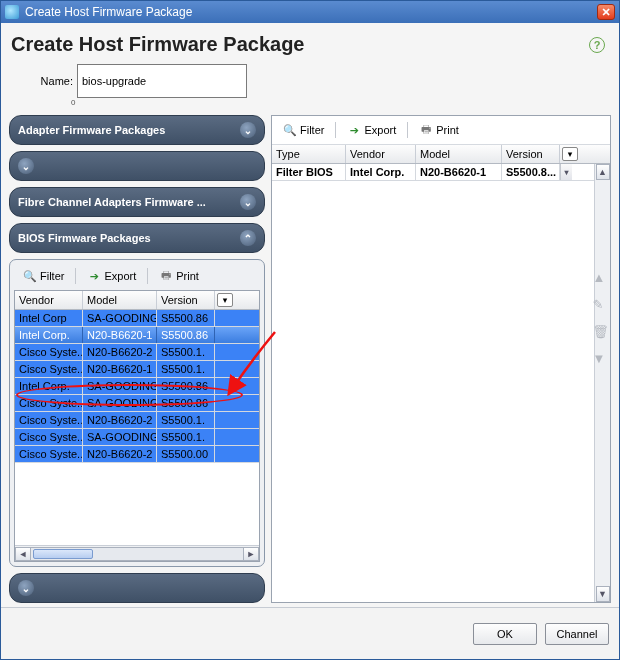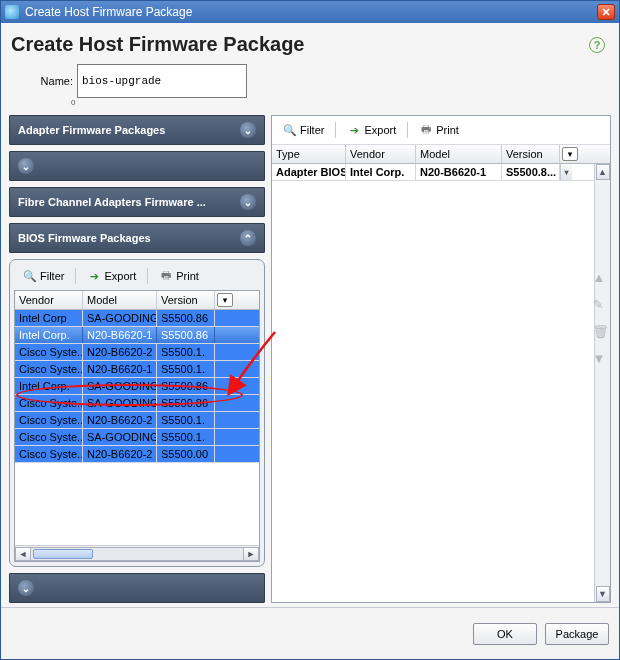--- a/index.html
+++ b/index.html
@@ -75,21 +75,20 @@
     width: 60px;
     text-align: right;
     margin-right: 4px;
     font-size: 11px;
   }
   .form-row input[type=text] {
     border: 1px solid #7a7a7a;
     height: 18px;
     padding: 16px 4px;
     font-size: 11px;
-    font-family: Liberation Mono, monospace;
   }
   .name-input { width: 170px; }
   .desc-input { width: 515px; }
   .marker-zero {
     font-size: 8px;
     color: #555;
     margin-left: 66px;
     margin-top: -2px;
     margin-bottom: 2px;
     padding-left: 4px;
@@ -103,21 +102,21 @@
   }
   .left-col {
     width: 256px;
     display: flex;
     flex-direction: column;
     gap: 6px;
   }
   .accordion {
     background: linear-gradient(#5a6b82, #3f5066);
     color: #fff;
-    border-radius: 1px;
+    border-radius: 12px;
     padding: 6px 8px;
     display: flex;
     align-items: center;
     justify-content: space-between;
     font-size: 11px;
     font-weight: bold;
     cursor: pointer;
     border: 1px solid #2f3d4f;
   }
   .accordion .chev {
@@ -467,21 +466,21 @@
       <div class="right-head">
         <div class="th rw1">Type</div>
         <div class="th rw2">Vendor</div>
         <div class="th rw3">Model</div>
         <div class="th rw4">Version</div>
         <div class="th-opt">▾</div>
       </div>
       <div class="right-body">
         <div id="right-rows">
             <div class="right-row">
-              <div class="td rw1">Adapter BIOS</div>
+              <div class="td rw1">Filter BIOS</div>
               <div class="td rw2">Intel Corp.</div>
               <div class="td rw3">N20-B6620-1</div>
               <div class="td rw4">S5500.8...</div>
               <div class="vdrop">▾</div>
             </div>
           </div>
         <div class="vscroll">
           <span class="sbtn">▲</span>
           <div class="vtrack"></div>
           <span class="sbtn">▼</span>
@@ -491,21 +490,21 @@
         <span>▲</span>
         <span>✎</span>
         <span>🗑</span>
         <span>▼</span>
       </div>
     </div>
   </div>
 
   <div class="footer">
     <button>OK</button>
-    <button>Package</button>
+    <button>Channel</button>
   </div>
 
   <div class="annot annot-ellipse"></div>
   <svg class="annot annot-arrow" viewBox="0 0 60 70">
     <defs>
         <marker id="ah" markerWidth="8" markerHeight="8" refX="6" refY="4" orient="auto">
       <path d="M0,0 L8,4 L0,8 z" fill="#e11"></path>
         </marker>
       </defs>
     <path d="M55,2 C40,20 25,40 10,62" stroke="#e11" stroke-width="2.5" fill="none" marker-end="url(#ah)"></path>

